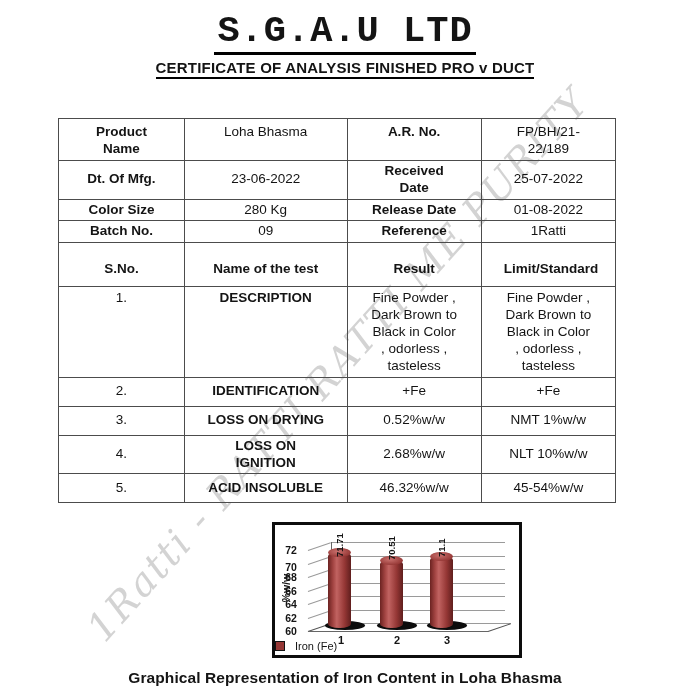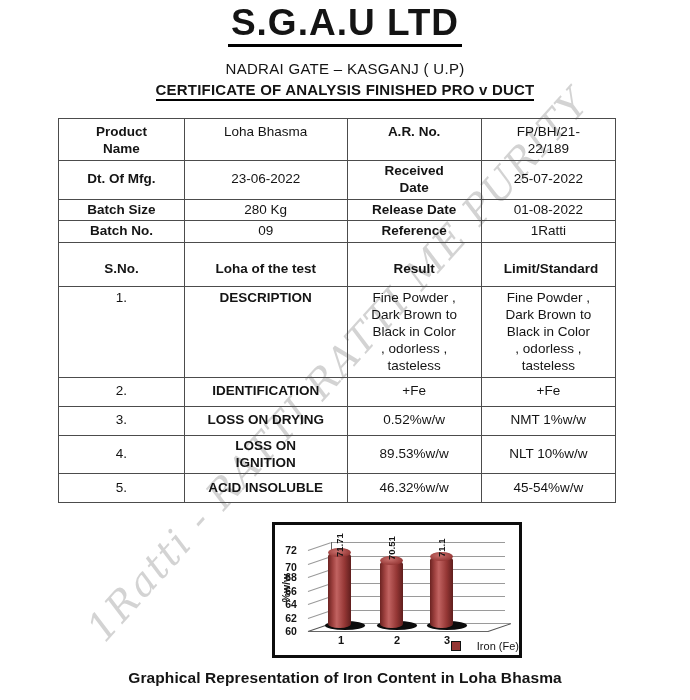--- a/index.html
+++ b/index.html
@@ -5,21 +5,21 @@
   html,body{margin:0;padding:0;background:#fff;}
   .page{position:relative;width:690px;height:700px;background:#ffffff;overflow:hidden;
         font-family:"Liberation Sans",sans-serif;color:#141414;}
   
   .watermark{position:absolute;left:-62px;top:342px;width:800px;text-align:center;
              transform:rotate(-48deg);font-family:"DejaVu Serif",serif;font-style:italic;
              font-size:39px;letter-spacing:2px;color:rgba(110,110,110,0.30);
              white-space:nowrap;z-index:0;}
   .content{position:relative;z-index:1;}
   
-  .titlewrap{text-align:center;padding-top:4px;}
+  .titlewrap{text-align:center;padding-top:12px;font-family:Liberation Mono, monospace;}
   .company{display:inline-block;font-size:37px;font-weight:bold;letter-spacing:1px;
            border-bottom:3px solid #000;padding:0 3px 1px 3px;line-height:1.05;}
   .addr{text-align:center;font-size:15px;margin-top:13px;letter-spacing:0.3px;}
   .docwrap{text-align:center;margin-top:4px;}
   .doctitle{display:inline-block;font-size:15px;font-weight:bold;border-bottom:2px solid #000;
             padding-bottom:1px;letter-spacing:0.2px;}
   
   table.coa{position:absolute;left:58px;top:118px;width:558px;border-collapse:collapse;
             table-layout:fixed;background:transparent;}
   table.coa td{border:1px solid #4c4c4c;text-align:center;font-size:13.5px;
@@ -58,38 +58,37 @@
   .vline{position:absolute;width:0;border-left:1px solid #666;}
   .hline{position:absolute;height:0;border-top:1px solid #666;}
   .bar{position:absolute;width:23px;border-radius:11px/4px;
        background:linear-gradient(90deg,#6b2321,#a34442 22%,#c16361 38%,#953735 72%,#5f1e1d);}
   .cap{position:absolute;left:0;top:-4px;width:100%;height:9px;border-radius:50%;
        background:radial-gradient(ellipse at 42% 38%,#c9706d,#943634 75%);}
   .shadow{position:absolute;width:40px;height:9px;background:#0c0c0c;border-radius:50%;}
   .blab{position:absolute;width:13px;height:31px;writing-mode:vertical-rl;transform:rotate(180deg);
         font-size:9.5px;font-weight:bold;line-height:13px;}
   .xlab{position:absolute;width:24px;text-align:center;font-size:11px;font-weight:bold;}
-  .legend{position:absolute;left:0;right:0;bottom:3px;display:flex;justify-content:flex-end;
-          align-items:center;gap:16px;font-size:11px;}
+  .legend{position:absolute;left:0;right:0;bottom:3px;display:flex;justify-content:flex-start;
+          align-items:center;gap:10px;font-size:11px;}
   .lgsq{width:8px;height:8px;border:1px solid #111;display:inline-block;background:#953735;}
   
   .caption{position:absolute;left:0;right:0;top:669px;text-align:center;
            font-size:15.5px;font-weight:bold;letter-spacing:0.1px;}
 </style>
 </head>
 <body>
 
 <div class="page">
   <div class="watermark">1Ratti - RATTI RATTI ME PURITY</div>
 
   <div class="content">
     <div class="titlewrap">
       <div class="company">S.G.A.U LTD</div>
     </div>
-    <div class="addr">NADRAI GATE – KASGANJ ( U.P)</div>
     <div class="docwrap">
       <div class="doctitle">CERTIFICATE OF ANALYSIS FINISHED PRO v DUCT</div>
     </div>
 
     <table class="coa">
       <colgroup>
         <col style="width:22.6%">
           <col style="width:29.2%">
           <col style="width:24.1%">
           <col style="width:24.1%">
@@ -101,34 +100,34 @@
           <td class="b">A.R. No.</td>
           <td>FP/BH/21-22/189</td>
         </tr>
         <tr class="r-info">
           <td class="b">Dt. Of Mfg.</td>
           <td>23-06-2022</td>
           <td class="b">Received Date</td>
           <td>25-07-2022</td>
         </tr>
         <tr class="r-info">
-          <td class="b">Batch Size</td>
+          <td class="b">Color Size</td>
           <td>280 Kg</td>
           <td class="b">Release Date</td>
           <td>01-08-2022</td>
         </tr>
         <tr class="r-info">
           <td class="b">Batch No.</td>
           <td>09</td>
           <td class="b">Reference</td>
           <td>1Ratti</td>
         </tr>
         <tr class="r-head">
           <td>S.No.</td>
-          <td>Loha of the test</td>
+          <td>Name of the test</td>
           <td>Result</td>
           <td>Limit/Standard</td>
         </tr>
         <tr class="r-desc">
           <td>1.</td>
           <td class="sb">DESCRIPTION</td>
           <td>Fine Powder , Dark Brown to Black in Color , odorless , tasteless</td>
           <td>Fine Powder , Dark Brown to Black in Color , odorless , tasteless</td>
         </tr>
         <tr class="r-test">
@@ -139,21 +138,21 @@
         </tr>
         <tr class="r-test">
           <td>3.</td>
           <td class="sb">LOSS ON DRYING</td>
           <td>0.52%w/w</td>
           <td>NMT 1%w/w</td>
         </tr>
         <tr class="r-test">
           <td>4.</td>
           <td class="sb">LOSS ON IGNITION</td>
-          <td>89.53%w/w</td>
+          <td>2.68%w/w</td>
           <td>NLT 10%w/w</td>
         </tr>
         <tr class="r-test">
           <td>5.</td>
           <td class="sb">ACID INSOLUBLE</td>
           <td>46.32%w/w</td>
           <td>45-54%w/w</td>
         </tr>
       </tbody>
     </table>

